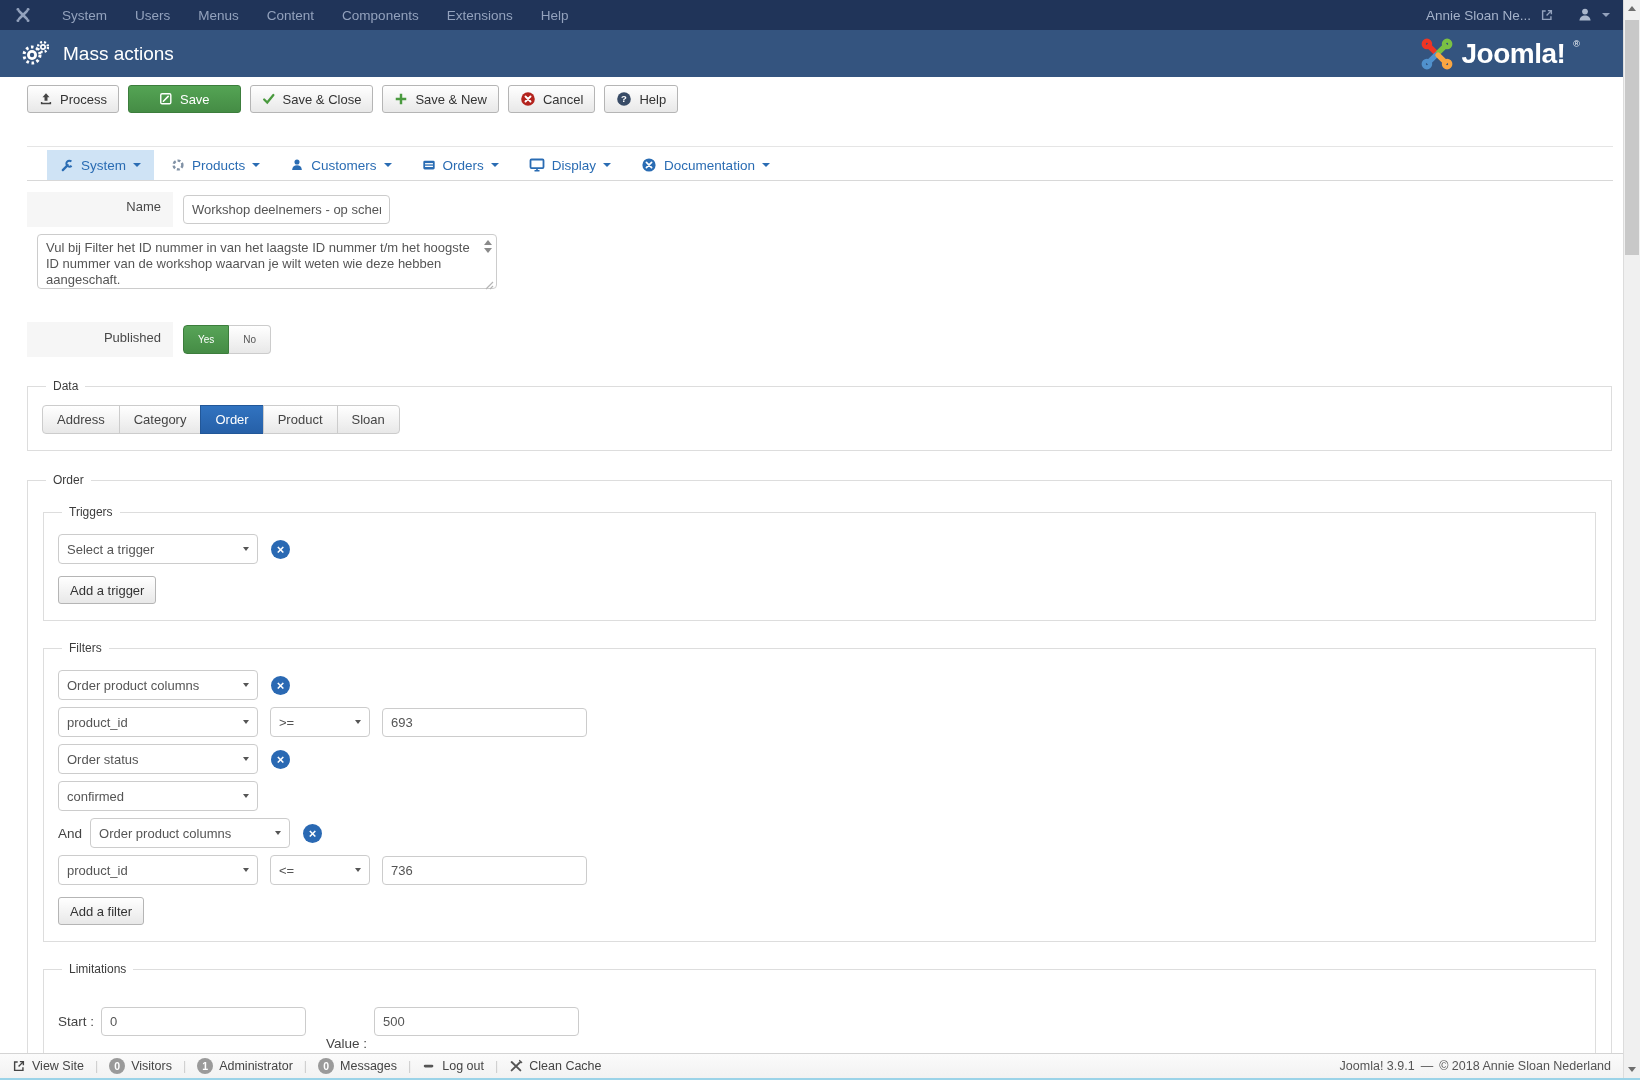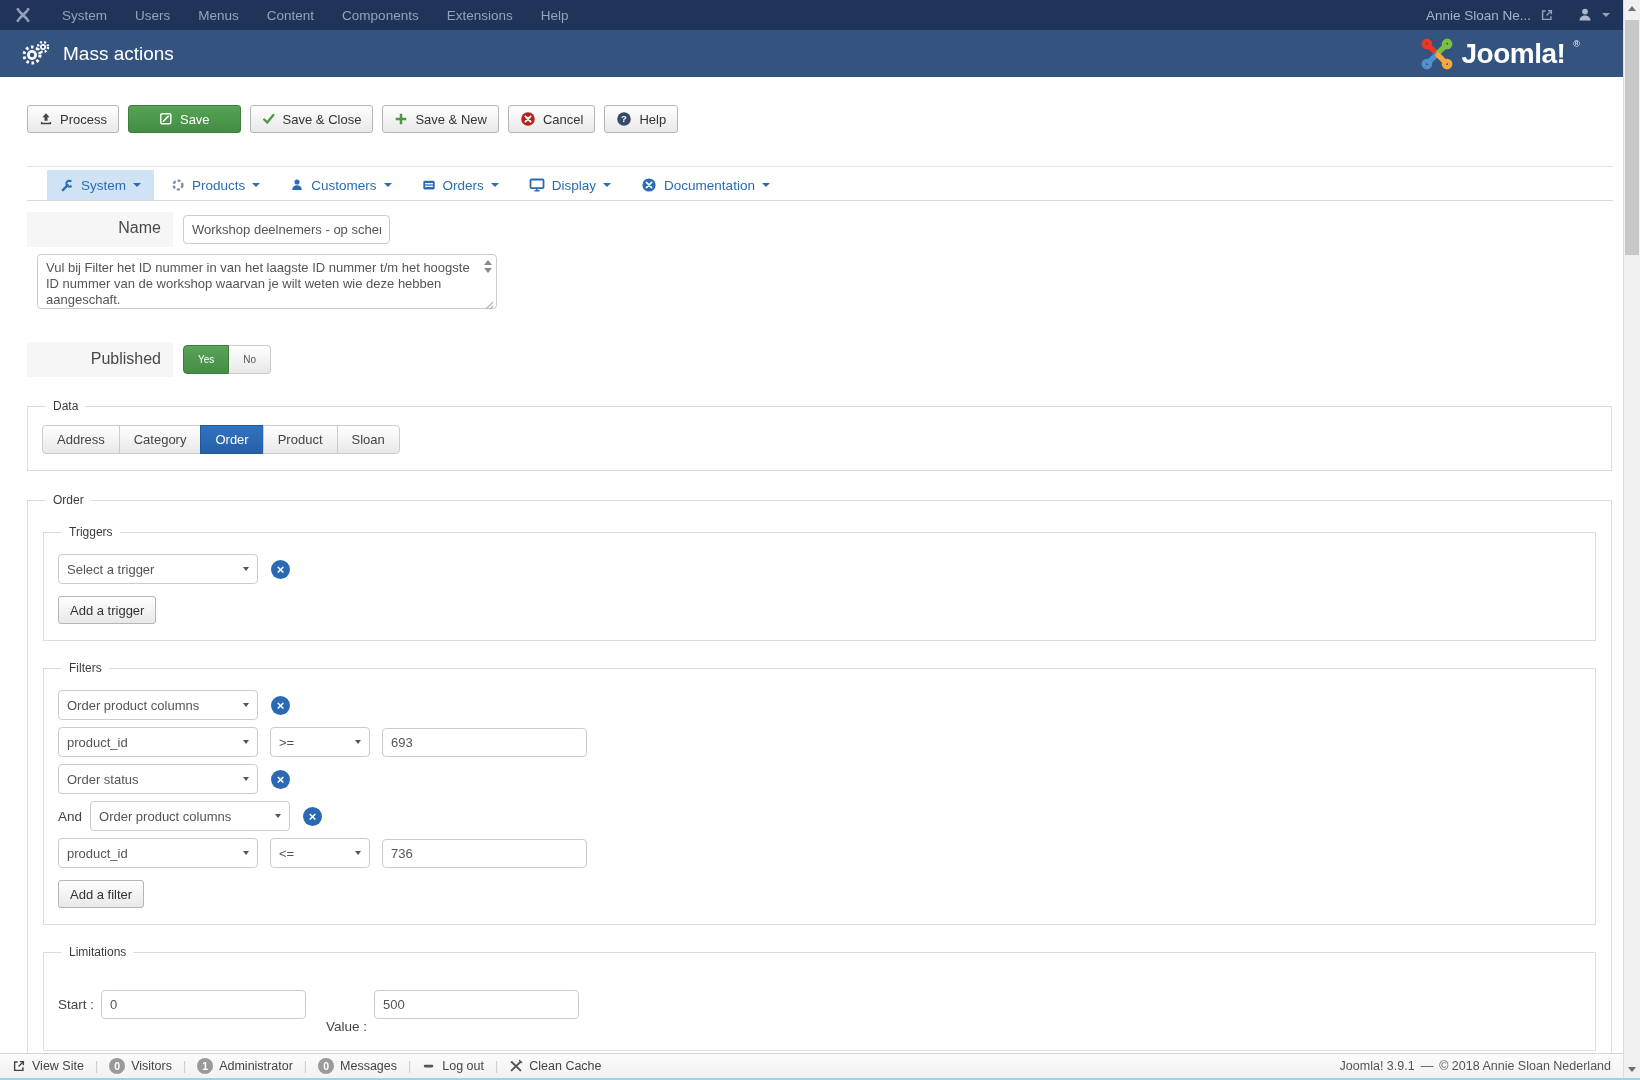--- a/index.html
+++ b/index.html
@@ -15,21 +15,21 @@
   .caret-lite { width:0; height:0; border-left:4px solid transparent; border-right:4px solid transparent; border-top:4px solid #93a2bd; }
 
   
   .page-header { height:47px; background:#34547f; display:flex; align-items:center; padding:0 60px 0 22px; }
   .page-header .title { color:#fff; font-size:19px; margin-left:14px; }
   .page-header .brand { margin-left:auto; display:flex; align-items:center; gap:8px; }
   .brand-text { color:#fff; font-size:28px; font-weight:bold; letter-spacing:-0.5px; }
   .brand-reg { color:#fff; font-size:9px; vertical-align:top; position:relative; top:-10px; }
 
   
-  .toolbar { padding:28px 0 0 27px; display:flex; gap:9px; }
+  .toolbar { padding:8px 0 0 27px; display:flex; gap:9px; }
   .btn { display:inline-flex; align-items:center; gap:7px; height:28px; padding:0 11px;
     background:linear-gradient(#ffffff,#e8e8e8); border:1px solid #b5b5b5; border-radius:3px;
     color:#333; font-size:13px; cursor:pointer; font-family:inherit; }
   .btn-success { background:linear-gradient(#54a454,#458c45); border-color:#3c7d3c; color:#fff; padding:0 30px; }
   .icon16 { width:16px; height:16px; display:inline-block; }
   .icon14 { width:14px; height:14px; display:inline-block; }
 
   
   .comp-nav { margin:33px 27px 0 27px; border-top:1px solid #e5e5e5; border-bottom:1px solid #d8d8d8;
     display:flex; align-items:stretch; padding:3px 0 0 20px; gap:4px; }
@@ -37,21 +37,21 @@
   .comp-tab.active { background:#cfe3f5; }
   .caret-blue { width:0; height:0; border-left:4px solid transparent; border-right:4px solid transparent; border-top:4px solid #2a6cb3; }
 
   
   .form-area { padding-left:27px; }
   .frow { display:flex; align-items:flex-start; }
   .frow.name-row { margin-top:11px; }
   .frow.desc-row { margin-top:4px; }
   .frow.pub-row  { margin-top:26px; }
   .label-cell { width:146px; text-align:right; padding:7px 12px 7px 0; background:#f6f6f6;
-    color:#494949; font-size:16px; align-self:stretch; }
+    color:#494949; font-size:13px; align-self:stretch; }
   .field-cell { padding:3px 0 3px 10px; }
   input[type=text] { height:29px; border:1px solid #ccc; border-radius:4px; padding:0 8px;
     font-size:13px; color:#555; font-family:inherit; background:#fff; }
   .name-input { width:207px; }
   .desc-wrap { position:relative; display:inline-block; }
   textarea { width:460px; height:55px; border:1px solid #ccc; border-radius:4px; resize:none;
     padding:5px 24px 4px 8px; font-size:13px; line-height:16px; color:#555; font-family:inherit; overflow:hidden; }
   .ta-scroll { position:absolute; right:5px; top:6px; display:flex; flex-direction:column; gap:3px; align-items:center; }
   .tri-up { width:0; height:0; border-left:4px solid transparent; border-right:4px solid transparent; border-bottom:5px solid #8a8a8a; }
   .tri-dn { width:0; height:0; border-left:4px solid transparent; border-right:4px solid transparent; border-top:5px solid #8a8a8a; }
@@ -359,20 +359,26 @@
       <input type="text" class="val-input" value="693" style="">
     </div>
 
     <div class="crow">
       <div class="select">
         <span>Order status</span>
         <span class="sel-caret"></span>
       </div>
       <span class="remove-ic">×</span>
     </div>
+    <div class="crow">
+      <div class="select">
+        <span>confirmed</span>
+        <span class="sel-caret"></span>
+      </div>
+    </div>
 
     <div class="crow">
       <span class="and-label">And</span>
       <div class="select">
         <span>Order product columns</span>
         <span class="sel-caret"></span>
       </div>
       <span class="remove-ic">×</span>
     </div>
     <div class="crow">

